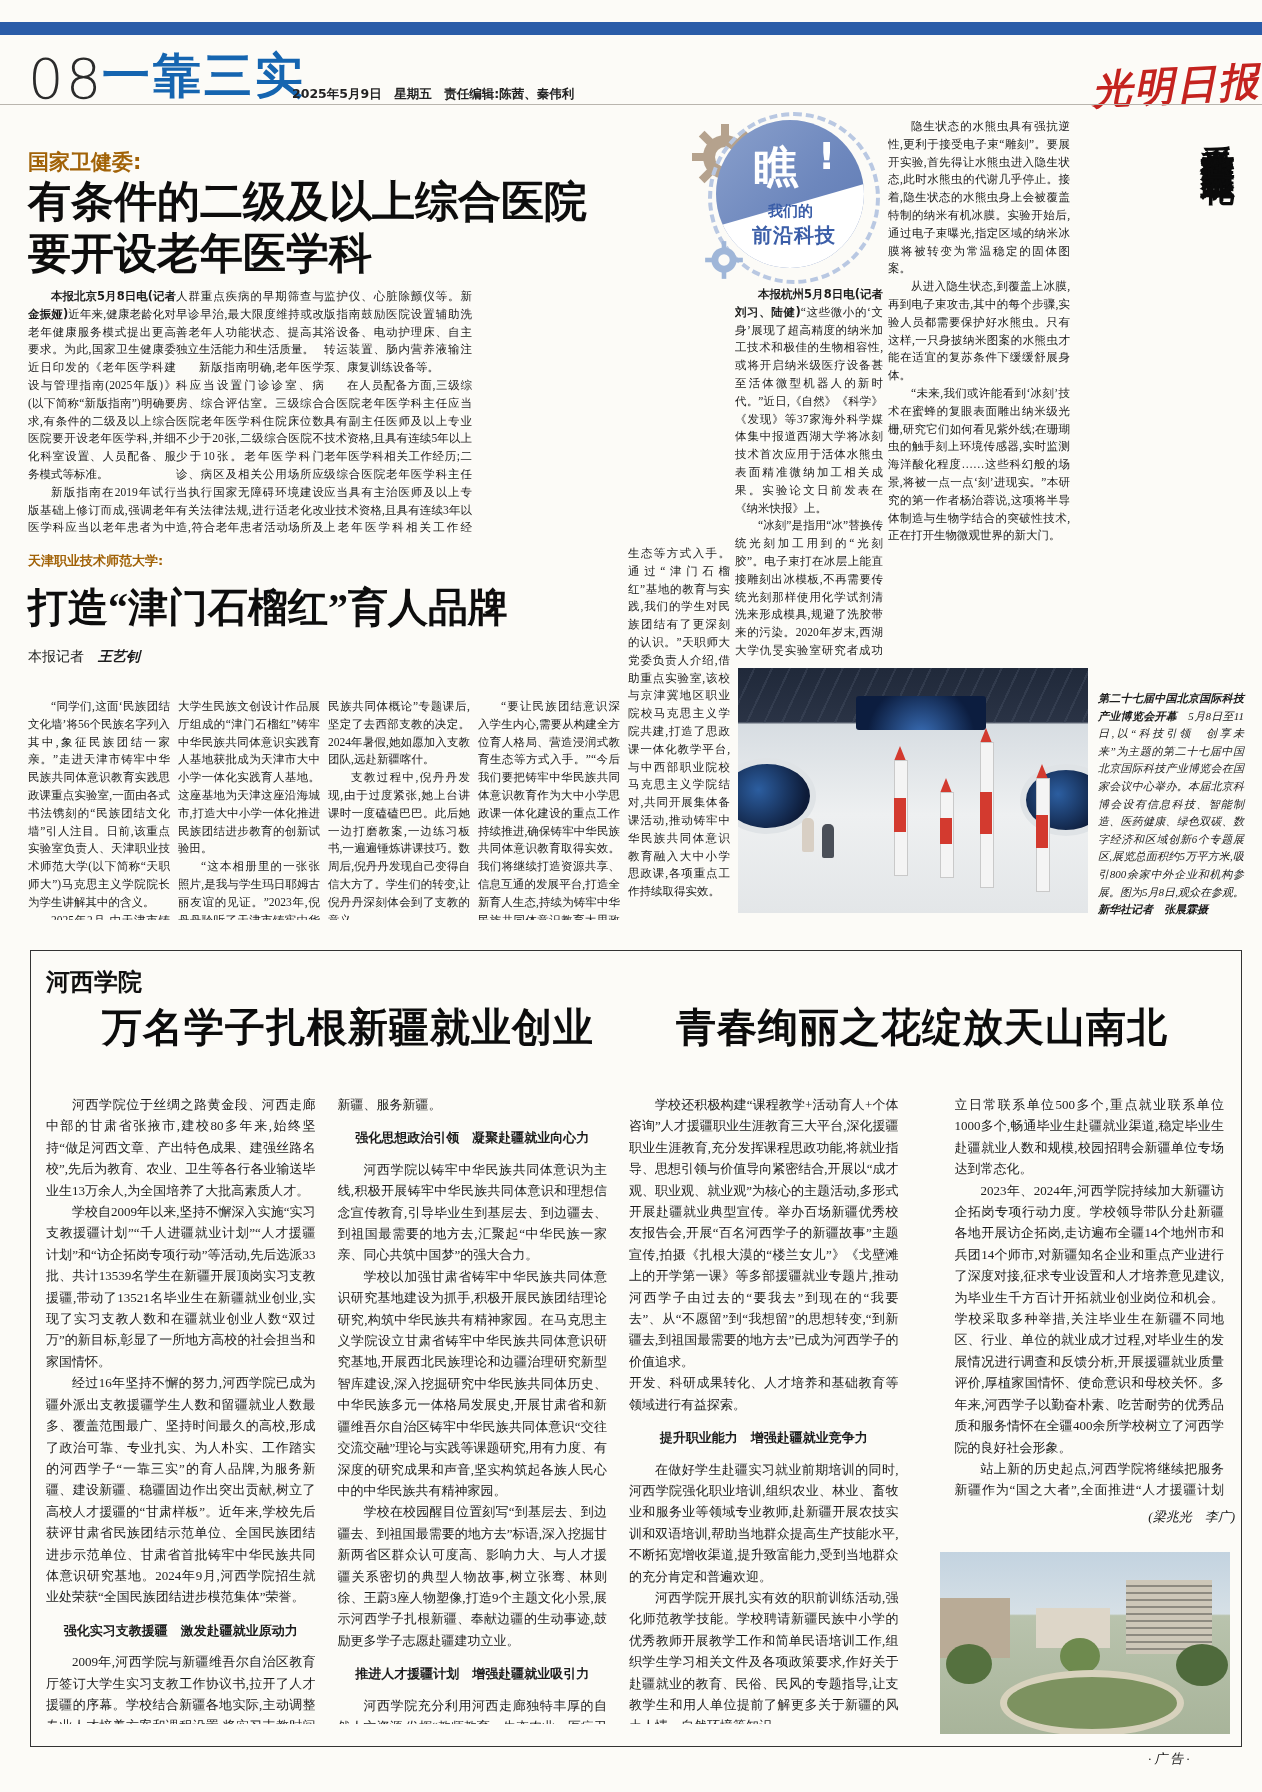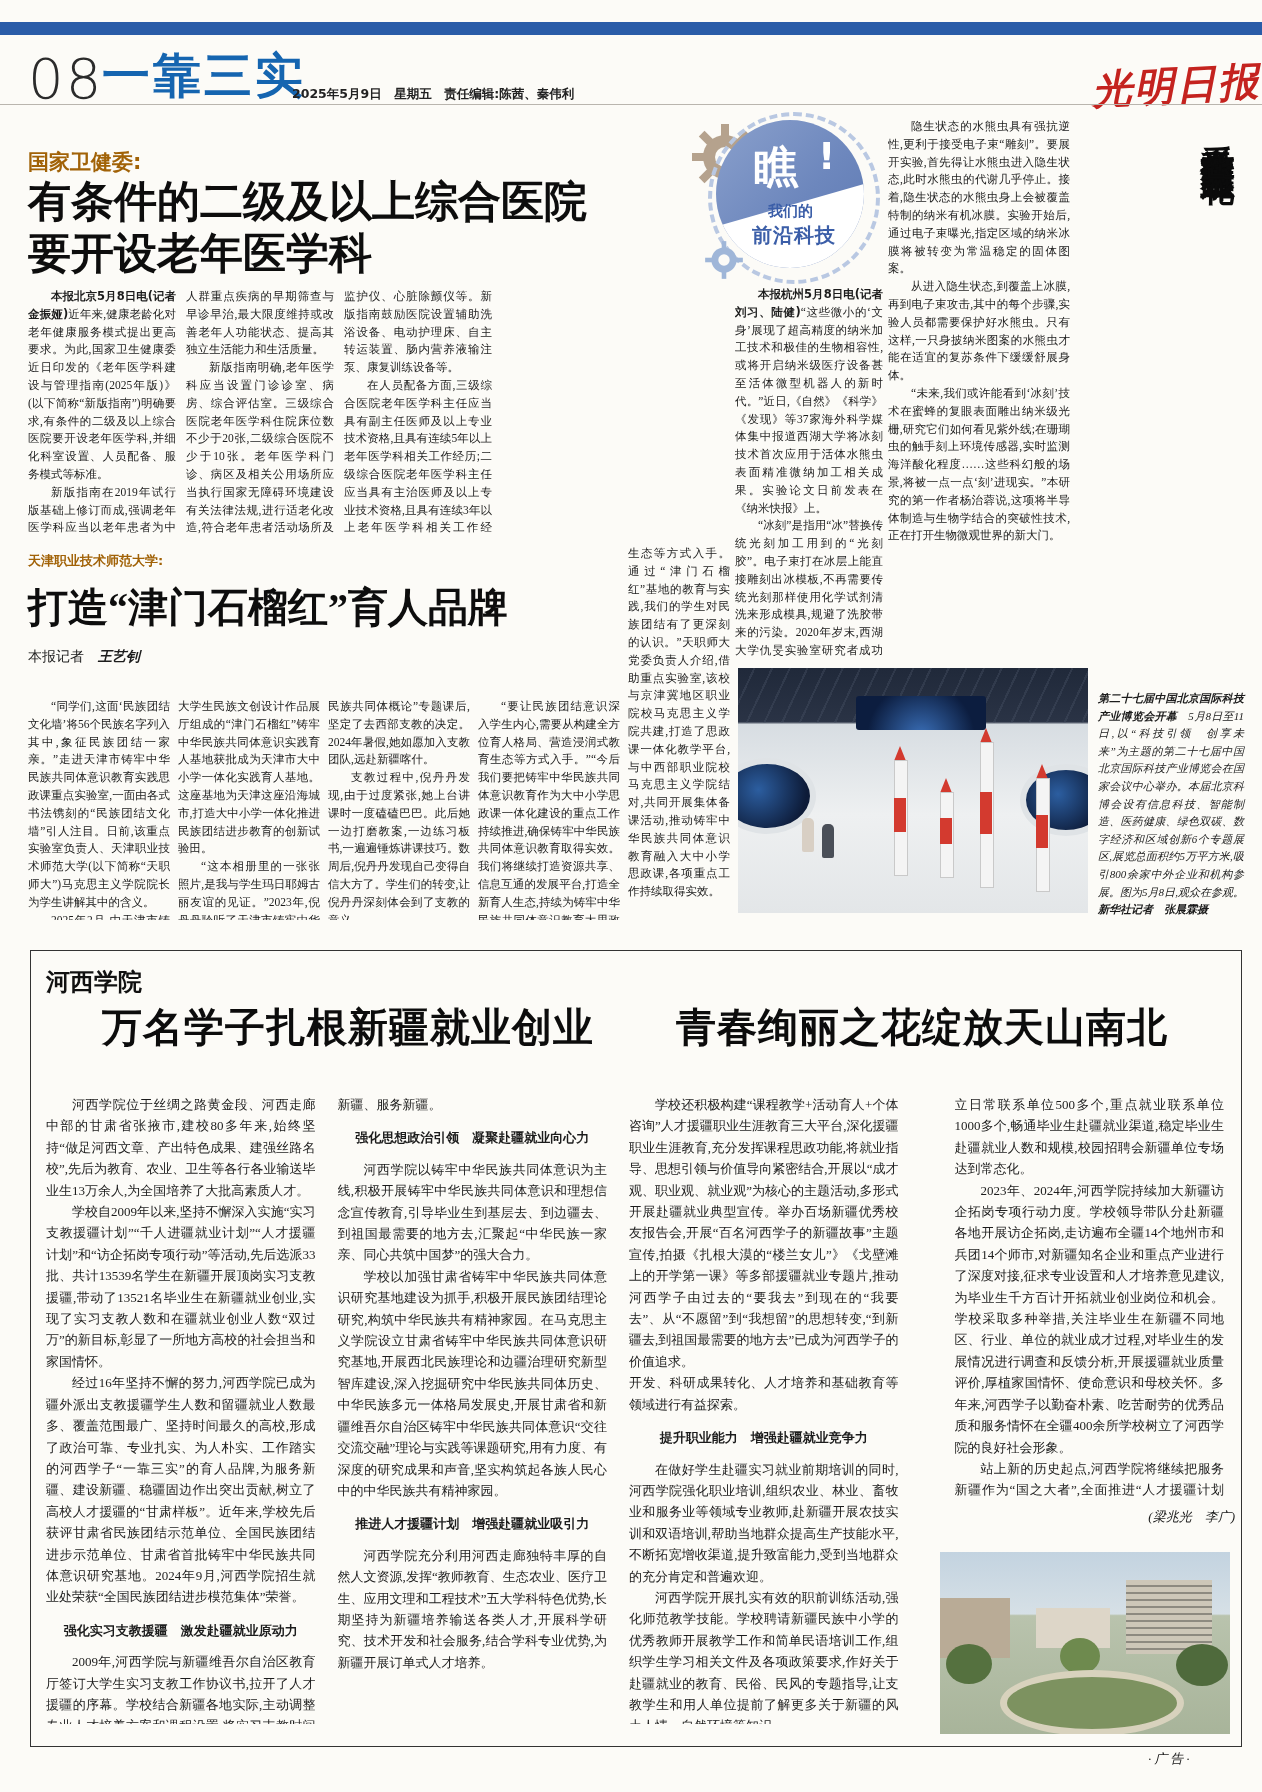--- a/index.html
+++ b/index.html
@@ -78,21 +78,21 @@
   <div class="abs secttitle">一靠三实</div>
   <div class="abs dateline">2025年5月9日　星期五　责任编辑:陈茜、秦伟利</div>
   <div class="abs masthead">光明日报</div>
   <div class="abs rule"></div>
 
   <div class="abs kicker" style="left:28px;top:148px;font-size:21px;">国家卫健委:</div>
   <div class="abs bigheadline" style="left:28px;top:176px;width:620px;font-size:43px;line-height:52px;">
     <div>有条件的二级及以上综合医院</div>
     <div>要开设老年医学科</div>
   </div>
-  <div class="abs colrow bodytxt" style="left:28px;top:288px;width:676px;height:246px;gap:10px;">
+  <div class="abs colrow bodytxt" style="left:28px;top:288px;width:676px;height:246px;">
     <div class="col" style="width:148px;height:246px;">
         <p class="blk p"><b>本报北京5月8日电(记者金振娅)</b>近年来,健康老龄化对老年健康服务模式提出更高要求。为此,国家卫生健康委近日印发的《老年医学科建设与管理指南(2025年版)》(以下简称“新版指南”)明确要求,有条件的二级及以上综合医院要开设老年医学科,并细化科室设置、人员配备、服务模式等标准。</p>
         <p class="blk p">新版指南在2019年试行版基础上修订而成,强调老年医学科应当以老年患者为中心,主要收治罹患老年综合征、共病以及其他急、慢性疾病的老年患者。强化老年</p>
       </div>
     <div class="col" style="width:148px;height:246px;">
         <p class="blk cont">人群重点疾病的早期筛查与早诊早治,最大限度维持或改善老年人功能状态、提高其独立生活能力和生活质量。</p>
         <p class="blk p">新版指南明确,老年医学科应当设置门诊诊室、病房、综合评估室。三级综合医院老年医学科住院床位数不少于20张,二级综合医院不少于10张。老年医学科门诊、病区及相关公用场所应当执行国家无障碍环境建设有关法律法规,进行适老化改造,符合老年患者活动场所及坐卧设施安全要求;同时,应当配置基本抢救设备,包括气管插管设备、简易呼吸器、心电</p>
       </div>
     <div class="col" style="width:148px;height:246px;">
         <p class="blk cont">监护仪、心脏除颤仪等。新版指南鼓励医院设置辅助洗浴设备、电动护理床、自主转运装置、肠内营养液输注泵、康复训练设备等。</p>
@@ -218,20 +218,21 @@
         <p class="blk p">学校自2009年以来,坚持不懈深入实施“实习支教援疆计划”“千人进疆就业计划”“人才援疆计划”和“访企拓岗专项行动”等活动,先后选派33批、共计13539名学生在新疆开展顶岗实习支教援疆,带动了13521名毕业生在新疆就业创业,实现了实习支教人数和在疆就业创业人数“双过万”的新目标,彰显了一所地方高校的社会担当和家国情怀。</p>
         <p class="blk p">经过16年坚持不懈的努力,河西学院已成为疆外派出支教援疆学生人数和留疆就业人数最多、覆盖范围最广、坚持时间最久的高校,形成了政治可靠、专业扎实、为人朴实、工作踏实的河西学子“一靠三实”的育人品牌,为服务新疆、建设新疆、稳疆固边作出突出贡献,树立了高校人才援疆的“甘肃样板”。近年来,学校先后获评甘肃省民族团结示范单位、全国民族团结进步示范单位、甘肃省首批铸牢中华民族共同体意识研究基地。2024年9月,河西学院招生就业处荣获“全国民族团结进步模范集体”荣誉。</p>
         <p class="blk h">强化实习支教援疆　激发赴疆就业原动力</p>
         <p class="blk p">2009年,河西学院与新疆维吾尔自治区教育厅签订大学生实习支教工作协议书,拉开了人才援疆的序幕。学校结合新疆各地实际,主动调整专业人才培养方案和课程设置,将实习支教时间由最初的8周延长为一个学期,进一步完善实习支教机制。学生支教课程涉及语、数、外、理、化、生、音、体、美等中小学全部课程,各专业采用文理兼顾、相近搭配的方式,每届师范生分专业、科目集中派出开展实习支教工作,保证了实习支教受援学校教学工作的连续性和稳定性。</p>
       </div>
     <div class="col">
         <p class="blk cont">新疆、服务新疆。</p>
         <p class="blk h">强化思想政治引领　凝聚赴疆就业向心力</p>
         <p class="blk p">河西学院以铸牢中华民族共同体意识为主线,积极开展铸牢中华民族共同体意识和理想信念宣传教育,引导毕业生到基层去、到边疆去、到祖国最需要的地方去,汇聚起“中华民族一家亲、同心共筑中国梦”的强大合力。</p>
         <p class="blk p">学校以加强甘肃省铸牢中华民族共同体意识研究基地建设为抓手,积极开展民族团结理论研究,构筑中华民族共有精神家园。在马克思主义学院设立甘肃省铸牢中华民族共同体意识研究基地,开展西北民族理论和边疆治理研究新型智库建设,深入挖掘研究中华民族共同体历史、中华民族多元一体格局发展史,开展甘肃省和新疆维吾尔自治区铸牢中华民族共同体意识“交往交流交融”理论与实践等课题研究,用有力度、有深度的研究成果和声音,坚实构筑起各族人民心中的中华民族共有精神家园。</p>
+        <p class="blk p">学校在校园醒目位置刻写“到基层去、到边疆去、到祖国最需要的地方去”标语,深入挖掘甘新两省区群众认可度高、影响力大、与人才援疆关系密切的典型人物故事,树立张骞、林则徐、王蔚3座人物塑像,打造9个主题文化小景,展示河西学子扎根新疆、奉献边疆的生动事迹,鼓励更多学子志愿赴疆建功立业。</p>
         <p class="blk h">推进人才援疆计划　增强赴疆就业吸引力</p>
         <p class="blk p">河西学院充分利用河西走廊独特丰厚的自然人文资源,发挥“教师教育、生态农业、医疗卫生、应用文理和工程技术”五大学科特色优势,长期坚持为新疆培养输送各类人才,开展科学研究、技术开发和社会服务,结合学科专业优势,为新疆开展订单式人才培养。</p>
       </div>
     <div class="col">
         <p class="blk p">学校还积极构建“课程教学+活动育人+个体咨询”人才援疆职业生涯教育三大平台,深化援疆职业生涯教育,充分发挥课程思政功能,将就业指导、思想引领与价值导向紧密结合,开展以“成才观、职业观、就业观”为核心的主题活动,多形式开展赴疆就业典型宣传。举办百场新疆优秀校友报告会,开展“百名河西学子的新疆故事”主题宣传,拍摄《扎根大漠的“楼兰女儿”》《戈壁滩上的开学第一课》等多部援疆就业专题片,推动河西学子由过去的“要我去”到现在的“我要去”、从“不愿留”到“我想留”的思想转变,“到新疆去,到祖国最需要的地方去”已成为河西学子的价值追求。</p>
         <p class="blk cont">开发、科研成果转化、人才培养和基础教育等领域进行有益探索。</p>
         <p class="blk h">提升职业能力　增强赴疆就业竞争力</p>
         <p class="blk p">在做好学生赴疆实习就业前期培训的同时,河西学院强化职业培训,组织农业、林业、畜牧业和服务业等领域专业教师,赴新疆开展农技实训和双语培训,帮助当地群众提高生产技能水平,不断拓宽增收渠道,提升致富能力,受到当地群众的充分肯定和普遍欢迎。</p>
         <p class="blk p">河西学院开展扎实有效的职前训练活动,强化师范教学技能。学校聘请新疆民族中小学的优秀教师开展教学工作和简单民语培训工作,组织学生学习相关文件及各项政策要求,作好关于赴疆就业的教育、民俗、民风的专题指导,让支教学生和用人单位提前了解更多关于新疆的风土人情、自然环境等知识。</p>
       </div>

